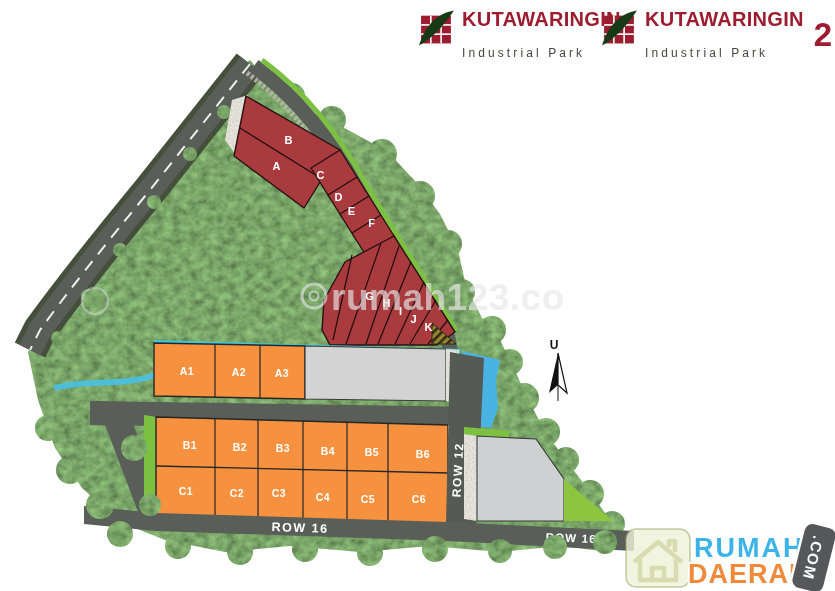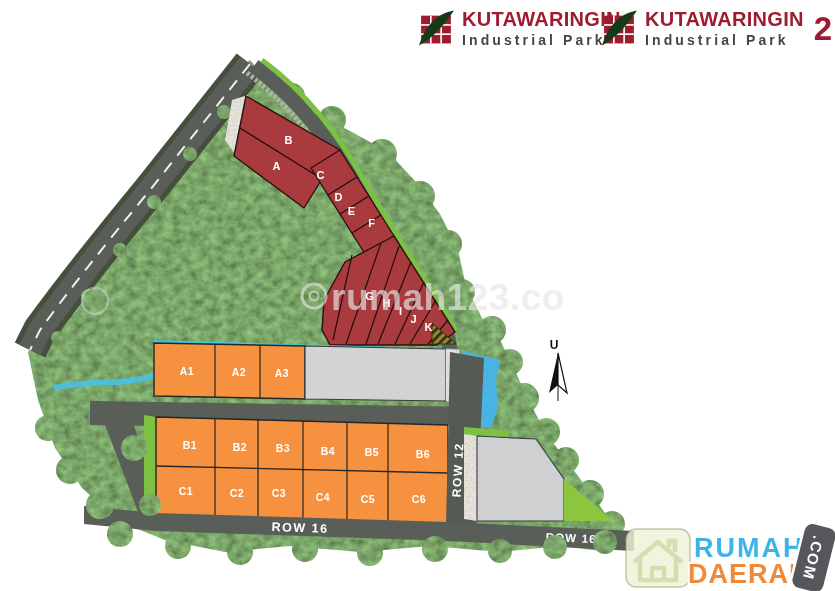--- a/index.html
+++ b/index.html
@@ -4,21 +4,21 @@
 <style>
   html,body{margin:0;padding:0;background:#ffffff;}
   #stage{position:relative;width:835px;height:591px;background:#ffffff;overflow:hidden;
          font-family:"Liberation Sans",sans-serif;}
   svg text{font-family:"Liberation Sans",sans-serif;}
   .logo{position:absolute;display:flex;align-items:flex-start;gap:7px;}
   .logo-1{left:418px;top:9px;}
   .logo-2{left:601px;top:9px;}
   .logo-text{display:flex;flex-direction:column;}
   .logo-title{font-weight:800;font-size:20px;color:#9d1c30;letter-spacing:.3px;line-height:1.05;}
-  .logo-sub{font-weight:700;font-size:14px;color:#454541;letter-spacing:3.1px;margin-top:2px;white-space:nowrap;}
+  .logo-sub{font-weight:400;font-size:12px;color:#454541;letter-spacing:3.1px;margin-top:16px;white-space:nowrap;}
   .logo-num{font-weight:800;font-size:33px;color:#9d1c30;line-height:.9;margin-left:3px;align-self:center;}
 </style>
 </head>
 <body>
 
 <div id="stage">
 
   <div class="logo logo-1">
     <svg width="37" height="38" viewBox="0 0 36 36">
       <rect x="3" y="6" width="29" height="27" fill="#9c1c30"></rect>

